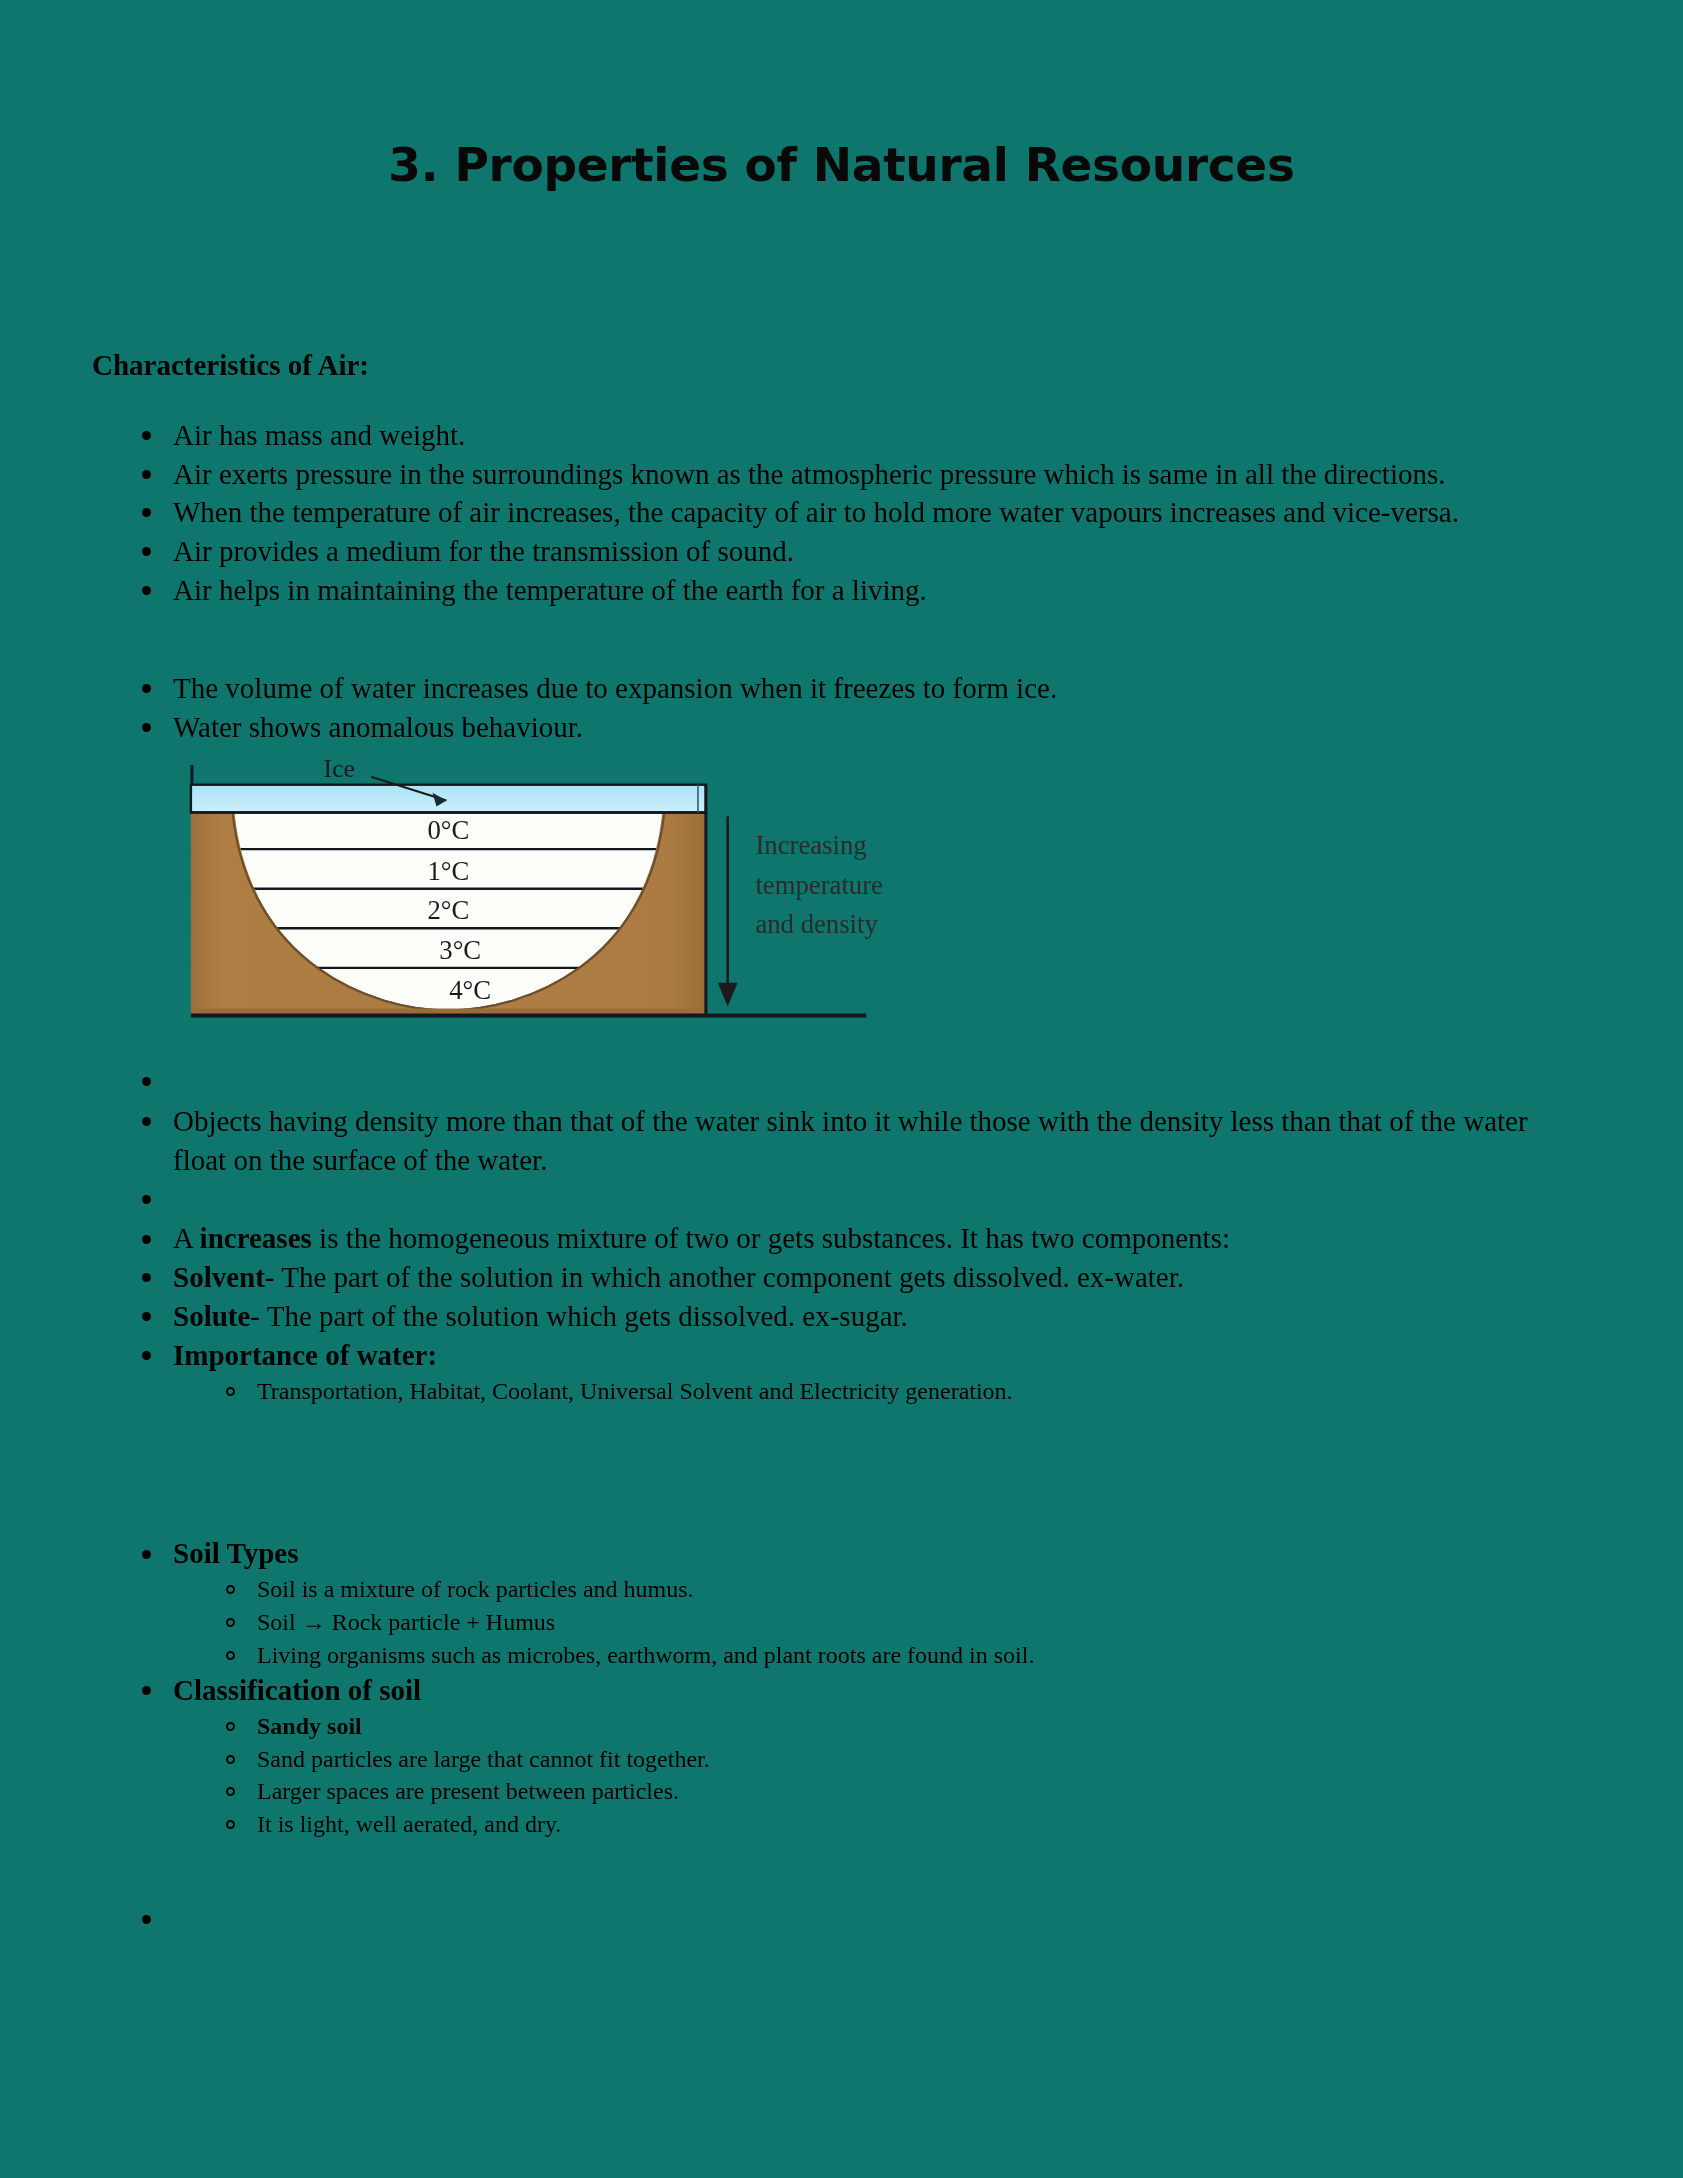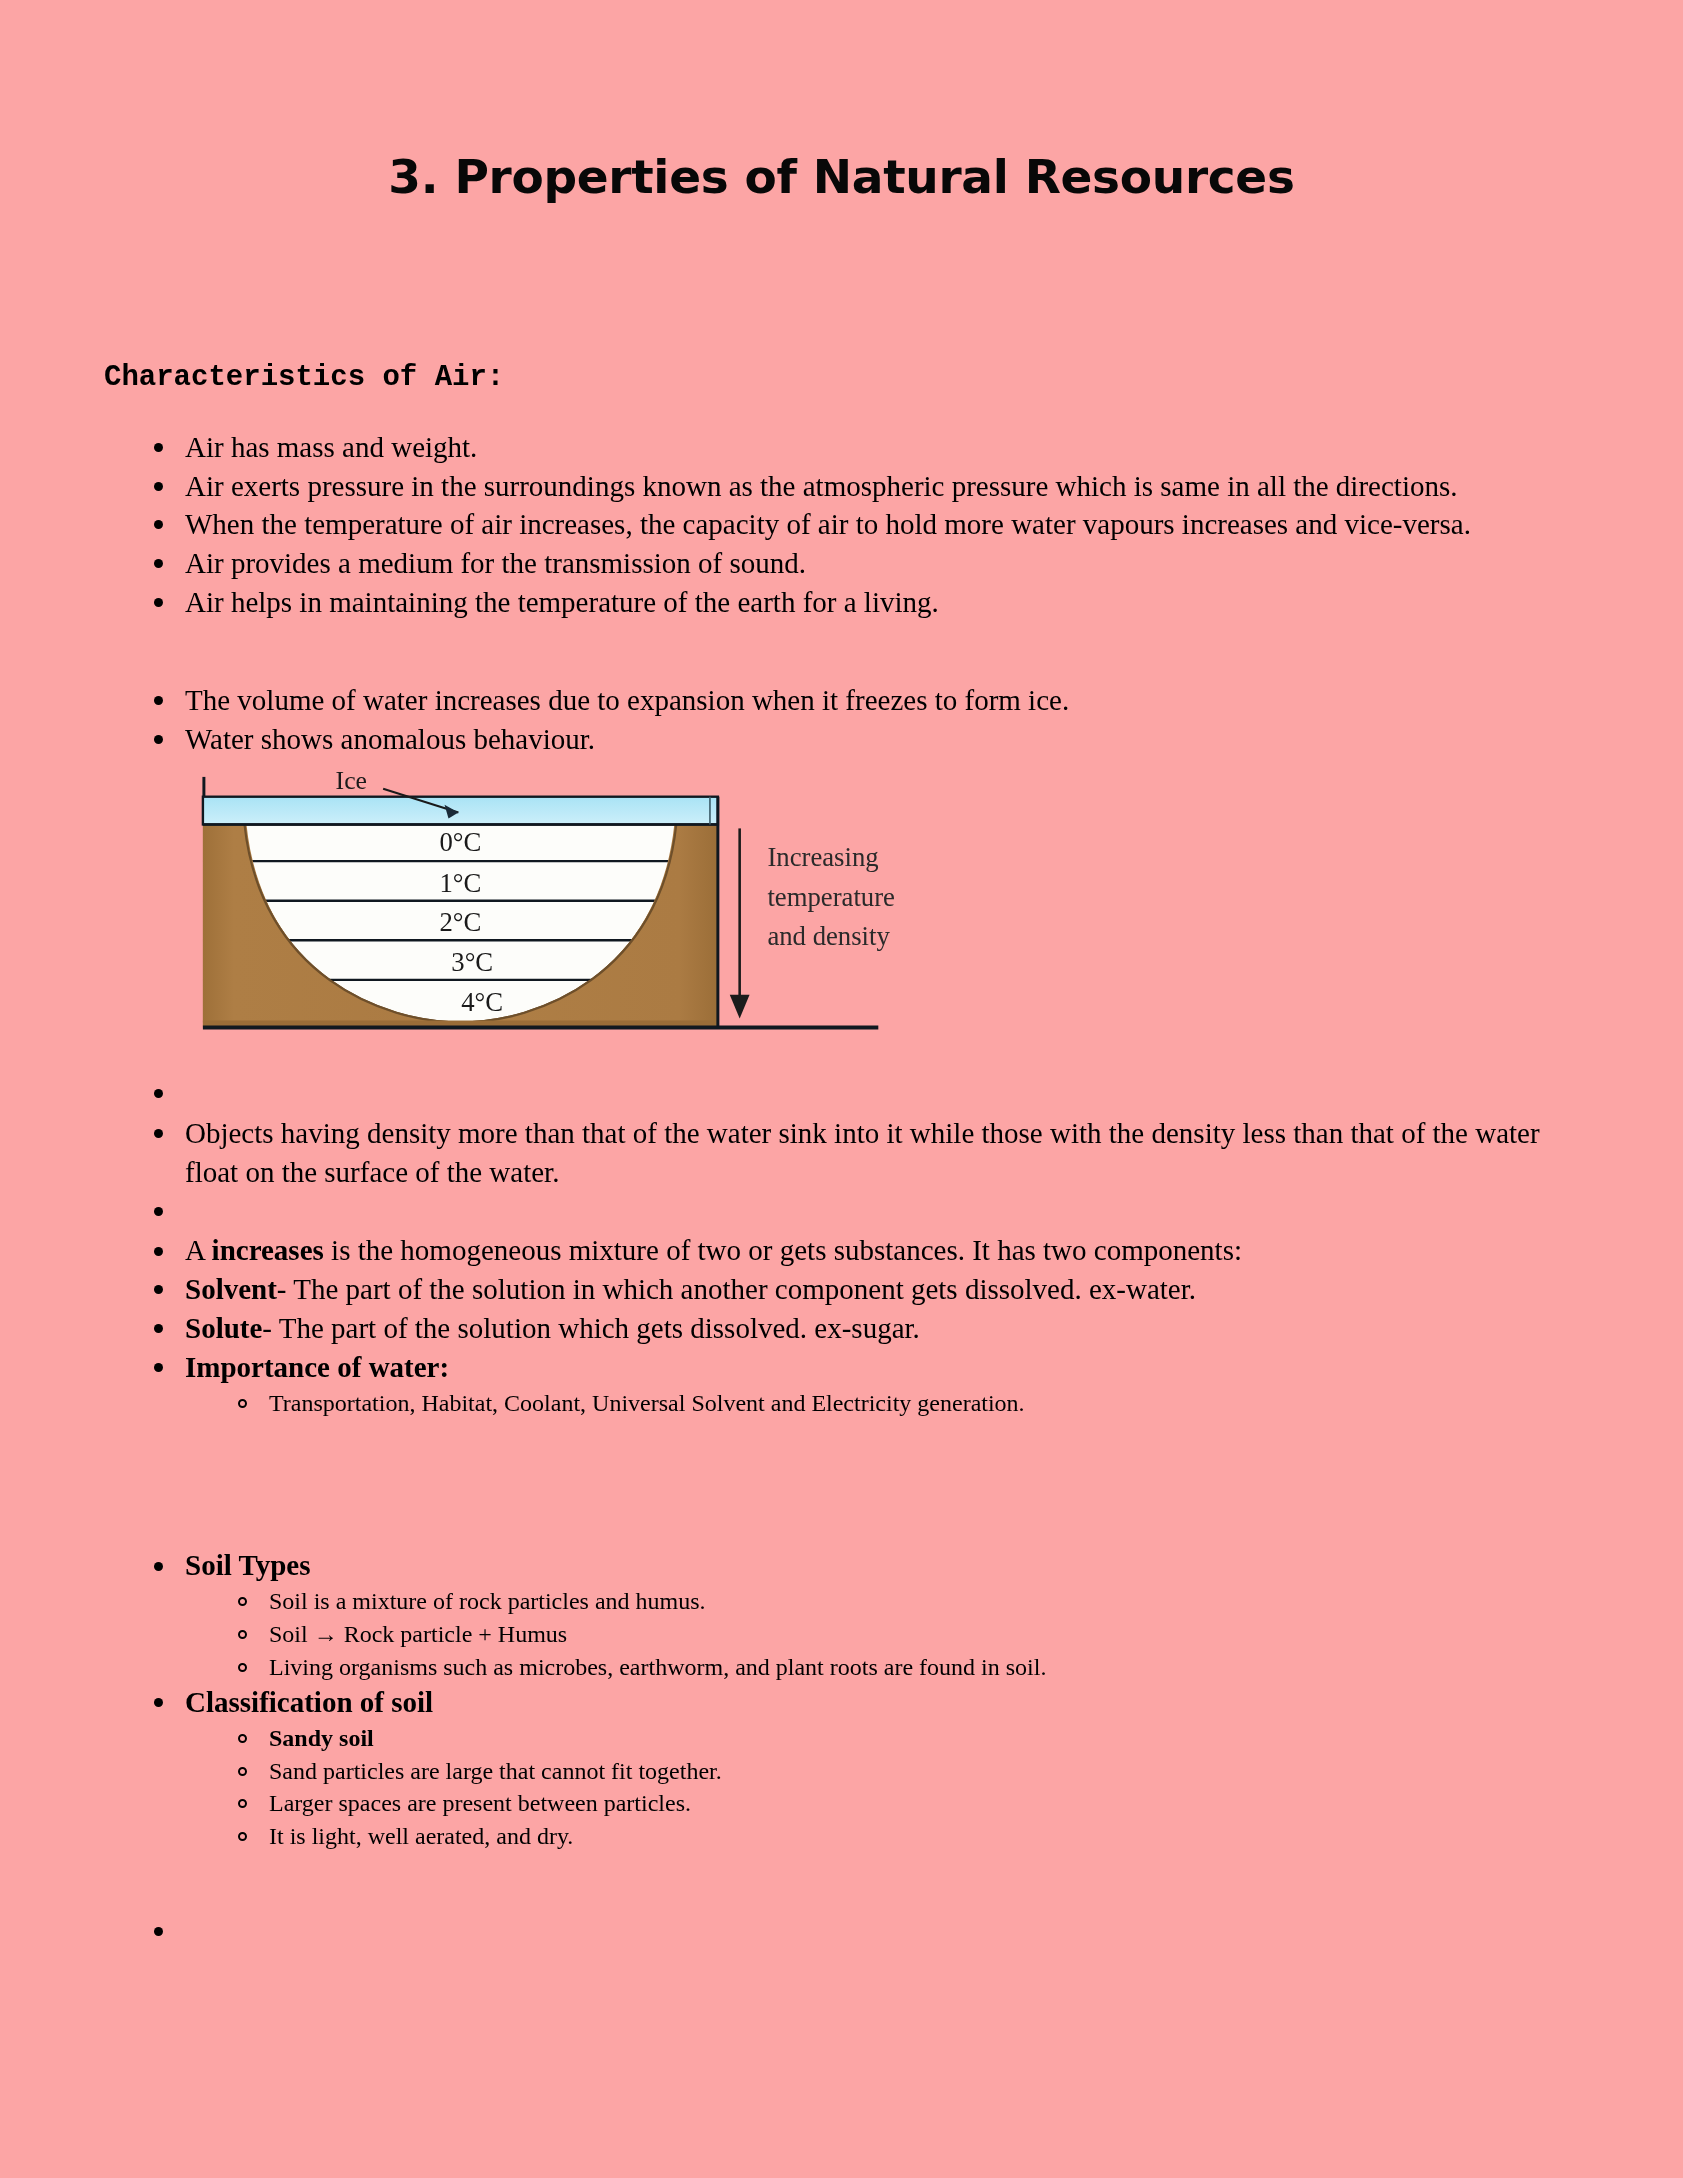--- a/index.html
+++ b/index.html
@@ -15,40 +15,40 @@
     color: #000000;
     position: relative;
     overflow: hidden;
   }
 
   .page {
     position: relative;
     width: 1683px;
     height: 2178px;
     box-sizing: border-box;
-    padding: 12px;
-    background: #fca5a5;
+    padding: 0;
+    background: #0f766e;
   }
 
   
   .doc-title {
     text-align: center;
     font-family: "DejaVu Sans", "Liberation Sans", sans-serif;
     font-weight: bold;
     font-size: 47px;
     letter-spacing: -0.3px;
     margin: 0;
     padding-top: 139px;
     line-height: 1.1;
     color: #080808;
   }
 
   
   .section-heading {
-    font-family: Liberation Mono, monospace;
+    font-family: Liberation Serif, serif;
     font-weight: bold;
     font-size: 29px;
     margin: 0;
     padding-left: 92px;
     padding-top: 158px;
     color: #000;
   }
 
   
   ul.lvl1 {

